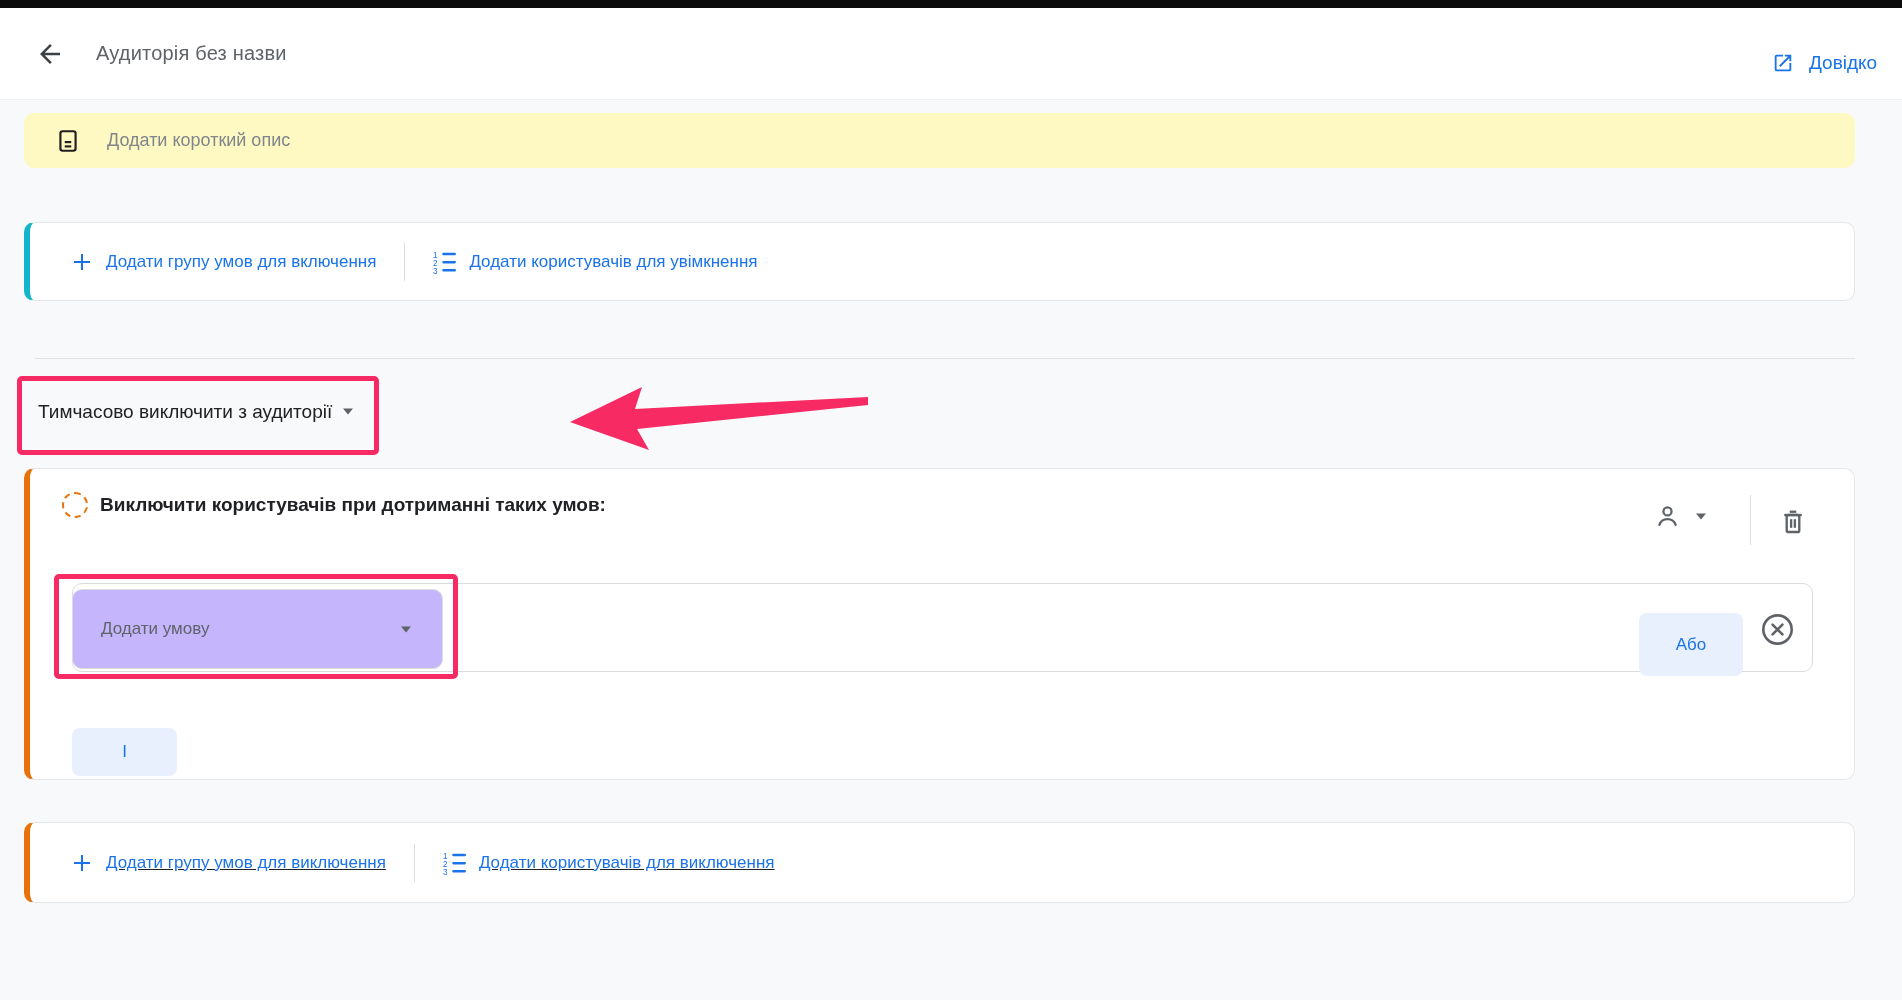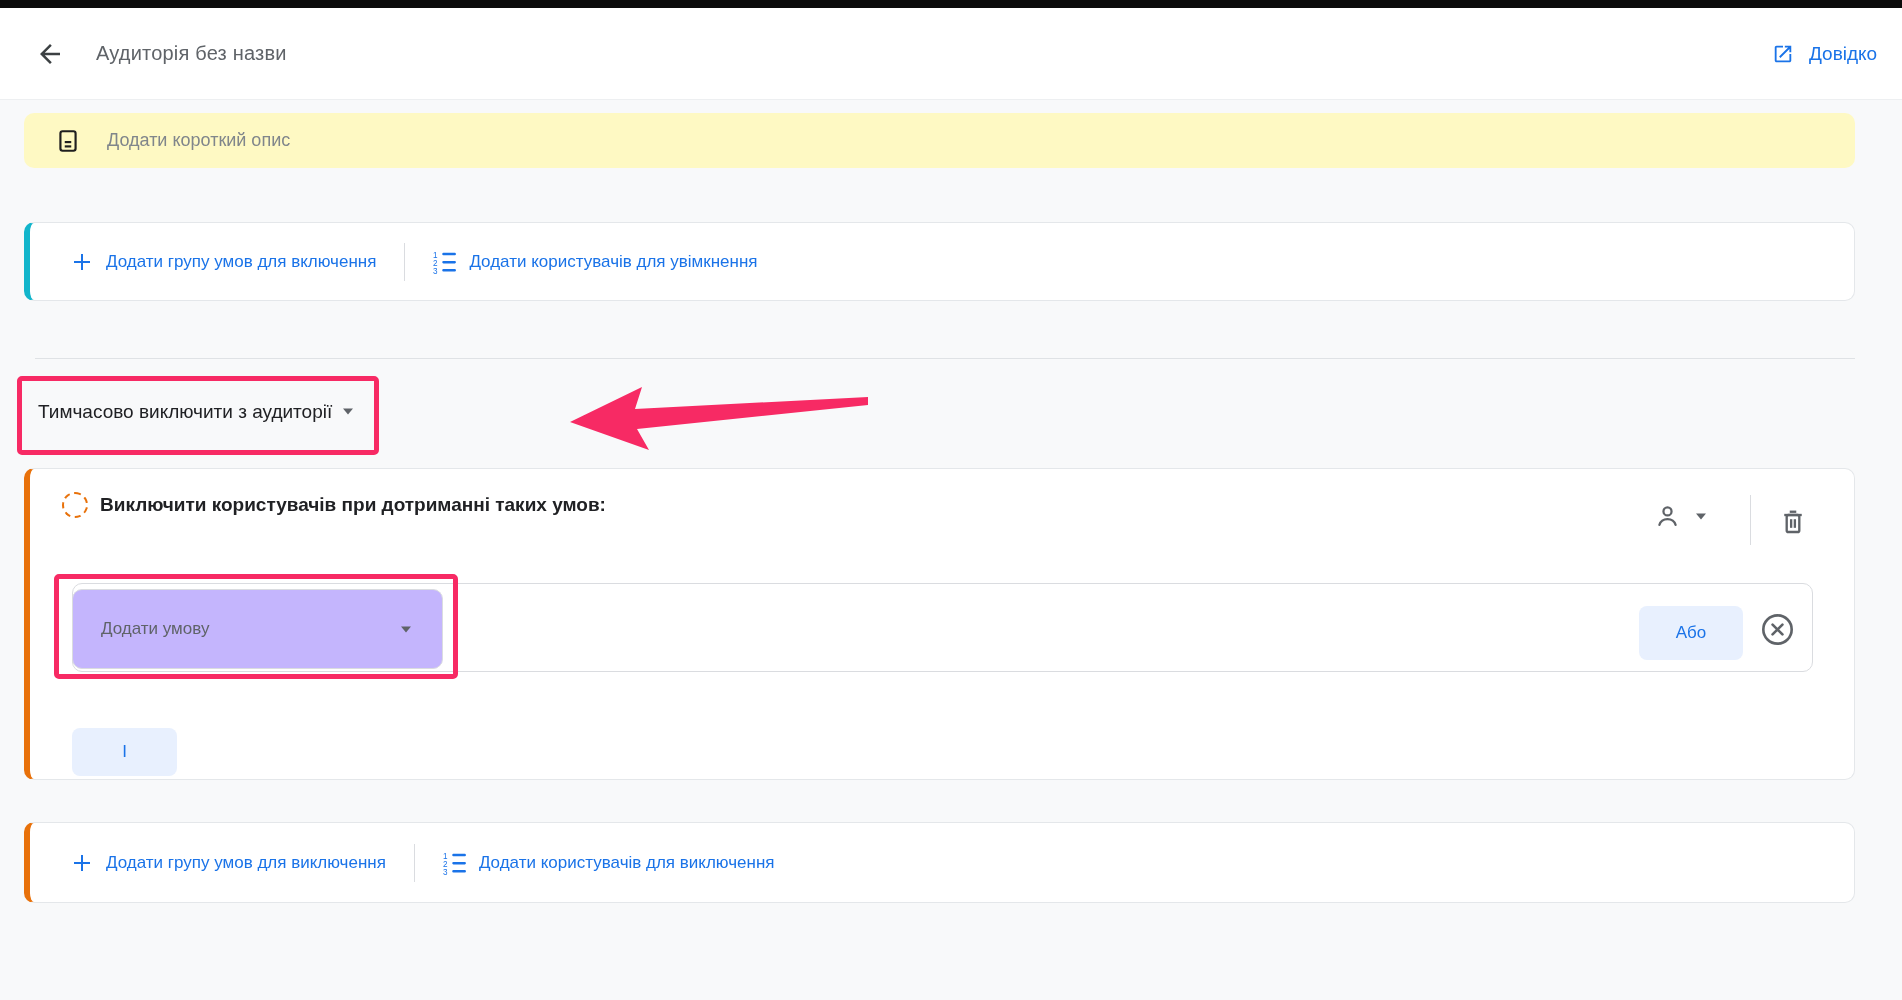--- a/index.html
+++ b/index.html
@@ -6,29 +6,29 @@
   .screen{
     position:relative;width:1902px;height:1000px;overflow:hidden;
     background:var(--page-bg,#f8f9fa);
     font-family:"Liberation Sans","DejaVu Sans",sans-serif;
     color:var(--text-dark,#202124);
   }
   .top-strip{position:absolute;left:0;top:0;width:100%;height:8px;background:#0b0b0b;}
   .header{position:absolute;left:0;top:8px;width:100%;height:91px;background:#ffffff;border-bottom:1px solid #edeff1;}
   .back-btn{position:absolute;left:28px;top:24px;width:44px;height:44px;border:none;background:transparent;padding:0;color:#3c4043;cursor:pointer;display:flex;align-items:center;justify-content:center;}
   .page-title{position:absolute;left:96px;top:0;height:91px;display:flex;align-items:center;margin:0;font-size:20px;font-weight:400;color:var(--text-gray,#5f6368);letter-spacing:.2px;}
-  .help-link{position:absolute;left:1772px;top:0;height:91px;display:flex;align-items:center;gap:15px;color:var(--accent-blue,#1a73e8);font-size:19px;font-weight:500;text-decoration:none;white-space:nowrap;cursor:pointer;}
+  .help-link{position:absolute;left:1772px;top:9px;height:91px;display:flex;align-items:center;gap:15px;color:var(--accent-blue,#1a73e8);font-size:19px;font-weight:500;text-decoration:none;white-space:nowrap;cursor:pointer;}
 
   .desc-bar{position:absolute;left:24px;top:113px;width:1831px;height:55px;background:#fef9c3;border-radius:10px;display:flex;align-items:center;padding-left:31px;box-sizing:border-box;cursor:text;}
   .desc-bar .icon{color:#1f1f1f;display:flex;}
   .desc-placeholder{margin-left:26px;font-size:18px;color:var(--placeholder-gray,#80868b);}
 
   .card{position:absolute;left:24px;width:1831px;background:#ffffff;border:1px solid var(--card-border,#e4e7ea);border-radius:10px;box-sizing:border-box;}
   .include-card{top:222px;height:79px;border-left:6px solid var(--include-accent-teal,#12b5cb);}
-  .footer-card{top:822px;height:81px;border-left:6px solid var(--exclude-accent-orange,#e8710a);}
+  .footer-card{top:822px;height:81px;border-left:6px solid var(--exclude-accent-orange,#e8710a);text-decoration:underline;}
   .link-row{display:flex;align-items:center;height:100%;padding-left:40px;}
   .text-link{display:flex;align-items:center;gap:12px;color:var(--accent-blue,#1a73e8);font-size:17px;font-weight:500;white-space:nowrap;cursor:pointer;background:none;border:none;padding:0;font-family:inherit;}
   .v-divider{width:1px;height:38px;background:#dadce0;margin:0 28px;}
 
   .section-divider{position:absolute;left:35px;top:358px;width:1820px;height:1px;background:#dfe2e5;}
 
   .scope-dropdown{position:absolute;left:22px;top:381px;width:352px;height:61px;display:flex;align-items:center;justify-content:space-between;padding:0 20px 0 16px;box-sizing:border-box;cursor:pointer;}
   .scope-label{font-size:19px;font-weight:500;color:var(--text-dark,#202124);}
   .caret{display:flex;color:#5f6368;}
 
@@ -42,21 +42,21 @@
   .exclude-title{position:absolute;left:70px;top:21px;font-size:19px;font-weight:700;color:var(--text-dark,#202124);line-height:30px;margin:0;}
   .user-scope-btn{position:absolute;left:1624px;top:34px;display:flex;align-items:center;gap:14px;color:#5f6368;cursor:pointer;background:none;border:none;padding:0;}
   .header-vline{position:absolute;left:1720px;top:26px;width:1px;height:50px;background:#dadce0;}
   .trash-btn{position:absolute;left:1748px;top:38px;width:30px;height:30px;color:#5f6368;cursor:pointer;background:none;border:none;padding:0;display:flex;align-items:center;justify-content:center;}
 
   .condition-row{position:absolute;left:42px;top:114px;width:1741px;height:89px;border:1px solid #dadce0;border-radius:10px;background:#ffffff;box-sizing:border-box;}
   .condition-dropdown{position:absolute;left:42px;top:120px;width:371px;height:80px;border:1px solid #dadce0;border-radius:10px;background:#c4b5fd;display:flex;align-items:center;justify-content:space-between;padding:0 30px 0 28px;box-sizing:border-box;cursor:pointer;z-index:2;}
   .condition-dropdown-label{font-size:17px;color:var(--text-gray,#5f6368);}
 
   .chip{background:var(--chip-bg,#e8f0fe);border-radius:8px;color:var(--accent-blue,#1a73e8);font-size:17px;font-weight:500;display:flex;align-items:center;justify-content:center;cursor:pointer;border:none;font-family:inherit;}
-  .or-chip{position:absolute;left:1609px;top:137px;width:104px;height:54px;}
+  .or-chip{position:absolute;left:1609px;top:144px;width:104px;height:63px;}
   .and-chip{position:absolute;left:42px;top:259px;width:105px;height:48px;}
   .remove-btn{position:absolute;left:1727px;top:140px;width:40px;height:40px;color:#5f6368;cursor:pointer;background:none;border:none;padding:0;display:flex;align-items:center;justify-content:center;}
 
   svg{display:block;}
 </style>
 </head>
 <body>
 
 <div class="screen">
 

